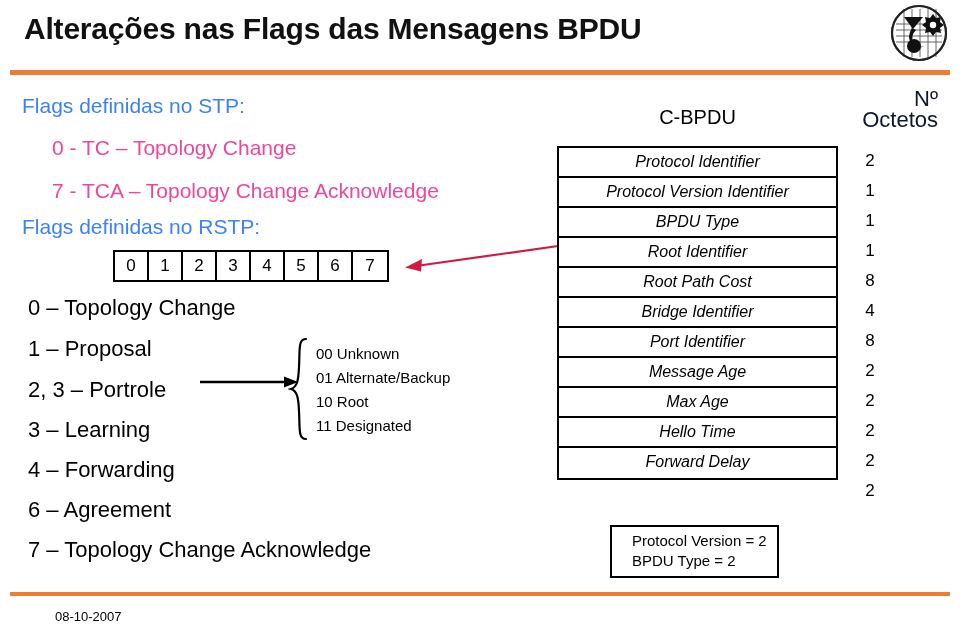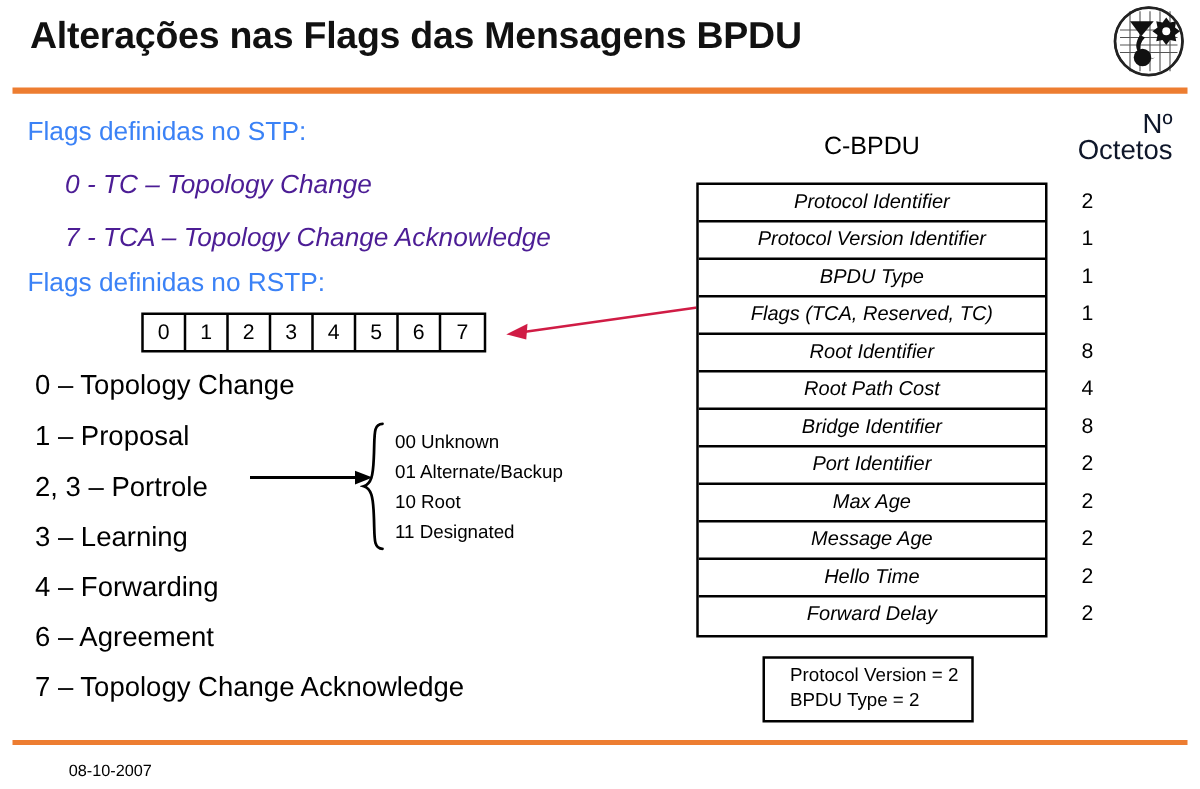--- a/index.html
+++ b/index.html
@@ -60,24 +60,23 @@
   .lead {
     position: absolute;
     font-size: 21px;
     color: #3b82f6;
     white-space: nowrap;
     line-height: 1;
   }
   .bullet1 {
     position: absolute;
     font-size: 21px;
-    color: #4c1d95;
+    color: #ec4899;
     white-space: nowrap;
     line-height: 1;
-    font-style: italic;
   }
   .flaglist-item {
     position: absolute;
     font-size: 22px;
     color: #000;
     white-space: nowrap;
     line-height: 1;
   }
 
   
@@ -310,27 +309,26 @@
 
   <div class="octets-title">
     <div>Nº</div>
     <div>Octetos</div>
   </div>
 
   <div class="bpdu-table">
     <div class="bpdu-row">Protocol Identifier</div>
     <div class="bpdu-row">Protocol Version Identifier</div>
     <div class="bpdu-row">BPDU Type</div>
-    <div class="bpdu-row">Flags (TCA, Reserved, TC)</div>
     <div class="bpdu-row">Root Identifier</div>
     <div class="bpdu-row">Root Path Cost</div>
     <div class="bpdu-row">Bridge Identifier</div>
     <div class="bpdu-row">Port Identifier</div>
+    <div class="bpdu-row">Message Age</div>
     <div class="bpdu-row">Max Age</div>
-    <div class="bpdu-row">Message Age</div>
     <div class="bpdu-row">Hello Time</div>
     <div class="bpdu-row">Forward Delay</div>
   </div>
 
   <div class="octets-col">
     <div class="octet-cell">2</div>
     <div class="octet-cell">1</div>
     <div class="octet-cell">1</div>
     <div class="octet-cell">1</div>
     <div class="octet-cell">8</div>

